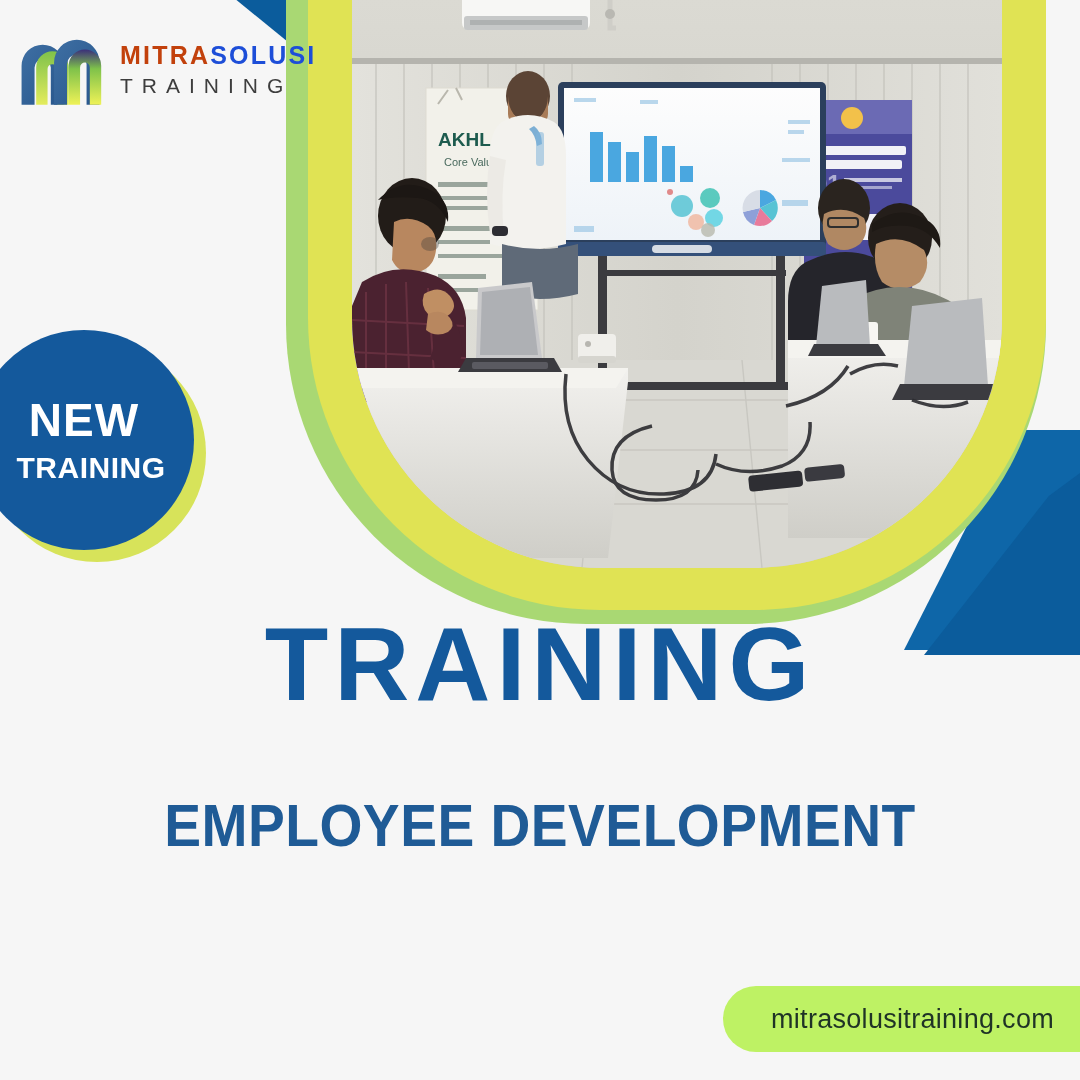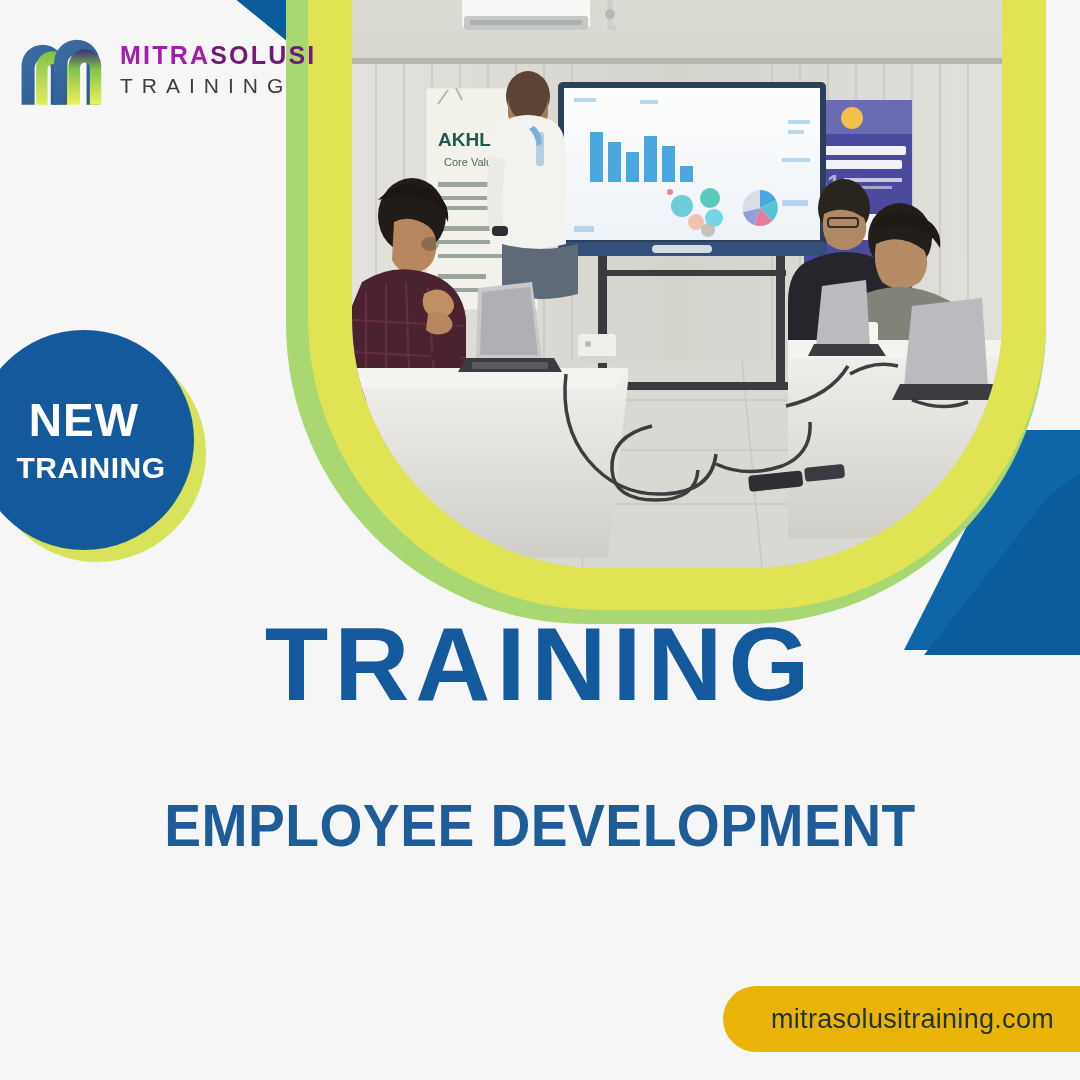--- a/index.html
+++ b/index.html
@@ -48,22 +48,22 @@
     overflow:hidden;
     background:#cfcdc7;
   }
   .photo svg{display:block;width:100%;height:100%;}
 
   
   .logo{position:absolute;left:18px;top:30px;display:flex;align-items:center;gap:12px;}
   .logo-mark{width:90px;height:78px;flex:none;}
   .logo-text{display:flex;flex-direction:column;justify-content:center;line-height:1;}
   .logo-l1{font-size:25px;font-weight:bold;letter-spacing:2.2px;}
-  .logo-l1 .a{color:#a21caf;}
-  .logo-l1 .b{color:#701a75;}
+  .logo-l1 .a{color:#c2410c;}
+  .logo-l1 .b{color:#1d4ed8;}
   .logo-l2{font-size:21px;letter-spacing:9px;color:#3d3d3d;margin-top:7px;}
 
   
   .badge{position:absolute;left:-26px;top:330px;width:236px;height:236px;}
   .badge-shadow{
     position:absolute;left:14px;top:14px;width:218px;height:218px;
     border-radius:50%;background:#d7e35a;
   }
   .badge-circle{
     position:absolute;left:0;top:0;width:220px;height:220px;
@@ -81,21 +81,21 @@
   }
   .subtitle{
     position:absolute;left:0;right:0;top:796px;text-align:center;
     color:#1f5b96;font-size:60px;font-weight:bold;letter-spacing:0.5px;line-height:1;
     transform:scaleX(0.92);
   }
 
   
   .url-pill{
     position:absolute;right:0;top:986px;height:66px;
-    background:#eab308;border-radius:40px 0 0 40px;
+    background:#bef264;border-radius:40px 0 0 40px;
     display:flex;align-items:center;
     padding:0 26px 0 48px;
   }
   .url-pill span{color:#1f3326;font-size:27px;letter-spacing:0.3px;}
 </style>
 </head>
 <body>
 
 <div class="stage">
 

